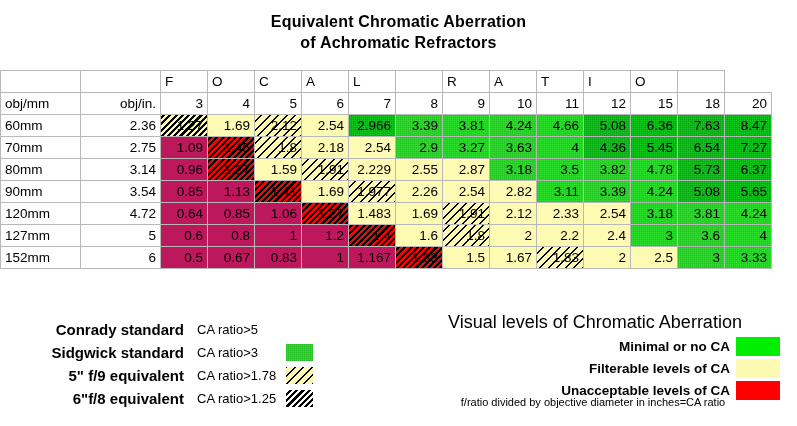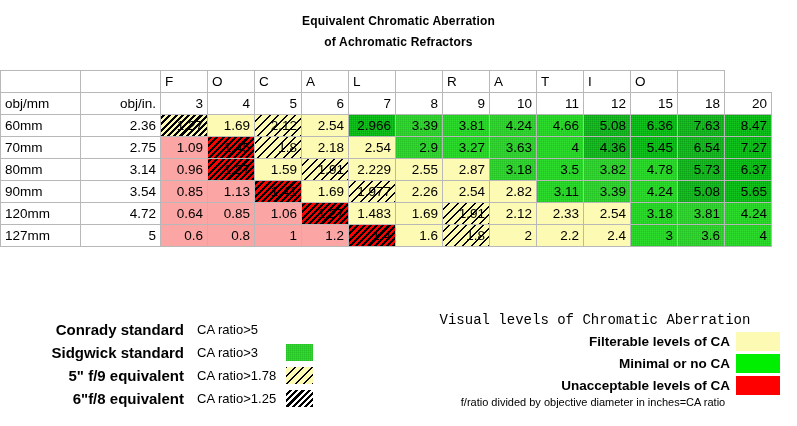--- a/index.html
+++ b/index.html
@@ -17,21 +17,21 @@
   }
 
   
   #title-block {
     position: absolute;
     top: 11px;
     left: 0;
     width: 797px;
     text-align: center;
     font-weight: bold;
-    font-size: 12px;
+    font-size: 16px;
     line-height: 21px;
     letter-spacing: 0.2px;
   }
 
   
   #ca-table {
     position: absolute;
     top: 70px;
     left: 0;
     border-collapse: collapse;
@@ -58,21 +58,21 @@
   tr.hdr-focal td { border-top: 1px solid #000000; border-bottom: 1px solid #c9c9c9; }
   tr.hdr-focal td.blank-left { border-top: 1px solid #ffffff; border-left-color:#ffffff; }
   tr.last-row td { border-bottom: 1px solid #000000; }
   td.frame-left  { border-left: 1px solid #000000; }
   td.frame-right { border-right: 1px solid #000000; }
 
   .hdr-letter { text-align: left; padding-left: 6px; font-size: 13.5px; }
 
   
   .f-white  { background-color: #ffffff; }
-  .f-red    { background-color: #fca5a5; }
+  .f-red    { background-color: #be185d; }
   .f-yellow { background-color: #fdfab4; }
   
   .f-green  {
     background-color: #2ee02e;
     background-image:
       repeating-linear-gradient(0deg, rgba(0,0,0,0.07) 0 1px, rgba(0,0,0,0) 1px 2px),
       repeating-linear-gradient(90deg, rgba(0,0,0,0.07) 0 1px, rgba(0,0,0,0) 1px 2px);
   }
   .f-green2 {
     background-color: #12c81e;
@@ -135,25 +135,24 @@
     border: 1px solid #ffffff;
   }
 
   #legend-right {
     position: absolute;
     left: 430px;
     top: 312px;
     width: 350px;
   }
   #legend-right-title {
-    font-size: 14px;
+    font-size: 18px;
     text-align: center;
     margin-bottom: 3px;
     padding-right: 20px;
-    font-family: Liberation Mono, monospace;
   }
   .legend-row-r {
     display: flex;
     align-items: center;
     justify-content: flex-end;
     height: 21px;
     margin-bottom: 1px;
   }
   .legend-name-r {
     font-weight: bold;
@@ -312,20 +311,37 @@
         <td class="col-data f-hatch-dark-red">1.4</td>
         <td class="col-data f-yellow">1.6</td>
         <td class="col-data f-hatch-light">1.8</td>
         <td class="col-data f-yellow">2</td>
         <td class="col-data f-yellow">2.2</td>
         <td class="col-data f-yellow">2.4</td>
         <td class="col-data f-green">3</td>
         <td class="col-data f-green">3.6</td>
         <td class="col-data f-green frame-right">4</td>
       </tr>
+      <tr class="last-row">
+        <td class="col-objmm f-white frame-left">152mm</td>
+        <td class="col-objin f-white sep-right">6</td>
+        <td class="col-data f-red">0.5</td>
+        <td class="col-data f-red">0.67</td>
+        <td class="col-data f-red">0.83</td>
+        <td class="col-data f-red">1</td>
+        <td class="col-data f-red">1.167</td>
+        <td class="col-data f-hatch-dark-red">1.33</td>
+        <td class="col-data f-yellow">1.5</td>
+        <td class="col-data f-yellow">1.67</td>
+        <td class="col-data f-hatch-light">1.83</td>
+        <td class="col-data f-yellow">2</td>
+        <td class="col-data f-yellow">2.5</td>
+        <td class="col-data f-green">3</td>
+        <td class="col-data f-green frame-right">3.33</td>
+      </tr>
     </tbody>
 </table>
 
 <div id="legend-left">
     <div class="legend-row">
       <div class="legend-name">Conrady standard</div>
       <div class="legend-cond">CA ratio&gt;5</div>
       <div class="legend-swatch f-green2"></div>
     </div>
     <div class="legend-row">
@@ -342,26 +358,26 @@
       <div class="legend-name">6"f/8 equivalent</div>
       <div class="legend-cond">CA ratio&gt;1.25</div>
       <div class="legend-swatch f-hatch-dark"></div>
     </div>
   </div>
 
 <div id="legend-right">
   <div id="legend-right-title">Visual levels of Chromatic Aberration</div>
   <div id="legend-right-rows">
       <div class="legend-row-r">
+        <div class="legend-name-r">Minimal or no CA</div>
+        <div class="legend-swatch-r" style="background-color: rgb(0, 238, 0);"></div>
+      </div>
+      <div class="legend-row-r">
         <div class="legend-name-r">Filterable levels of CA</div>
         <div class="legend-swatch-r" style="background-color: rgb(253, 250, 180);"></div>
-      </div>
-      <div class="legend-row-r">
-        <div class="legend-name-r">Minimal or no CA</div>
-        <div class="legend-swatch-r" style="background-color: rgb(0, 238, 0);"></div>
       </div>
       <div class="legend-row-r">
         <div class="legend-name-r">Unacceptable levels of CA</div>
         <div class="legend-swatch-r" style="background-color: rgb(255, 0, 0);"></div>
       </div>
     </div>
 </div>
 
 <div id="footnote">f/ratio divided by objective diameter in inches=CA ratio</div>
 

